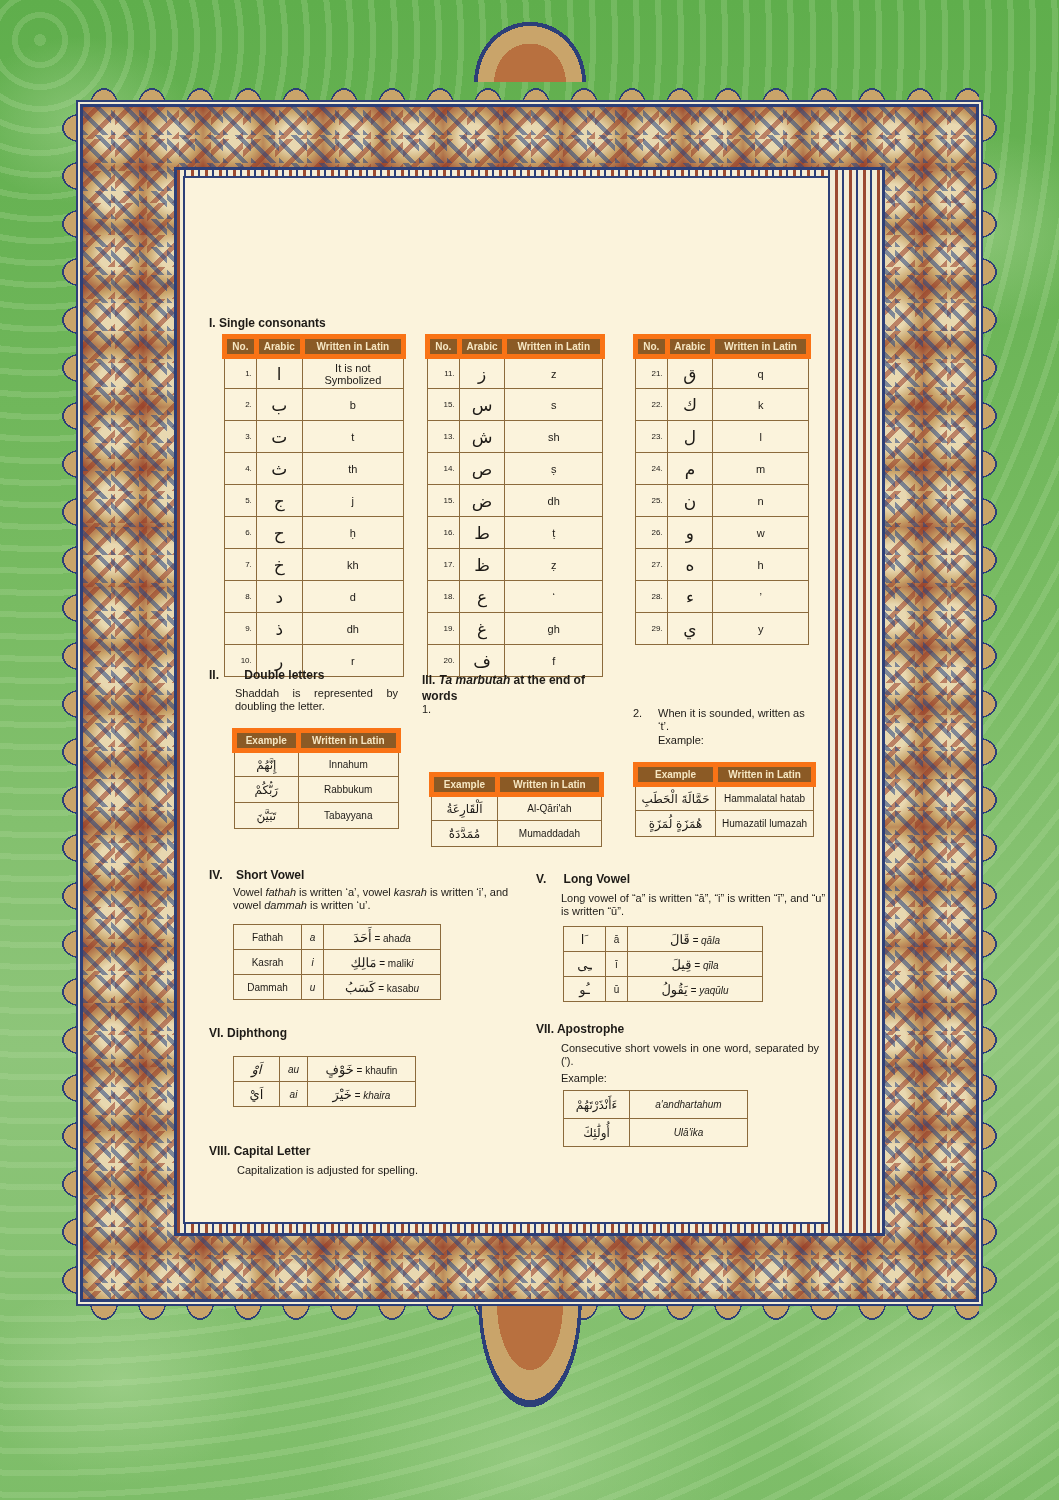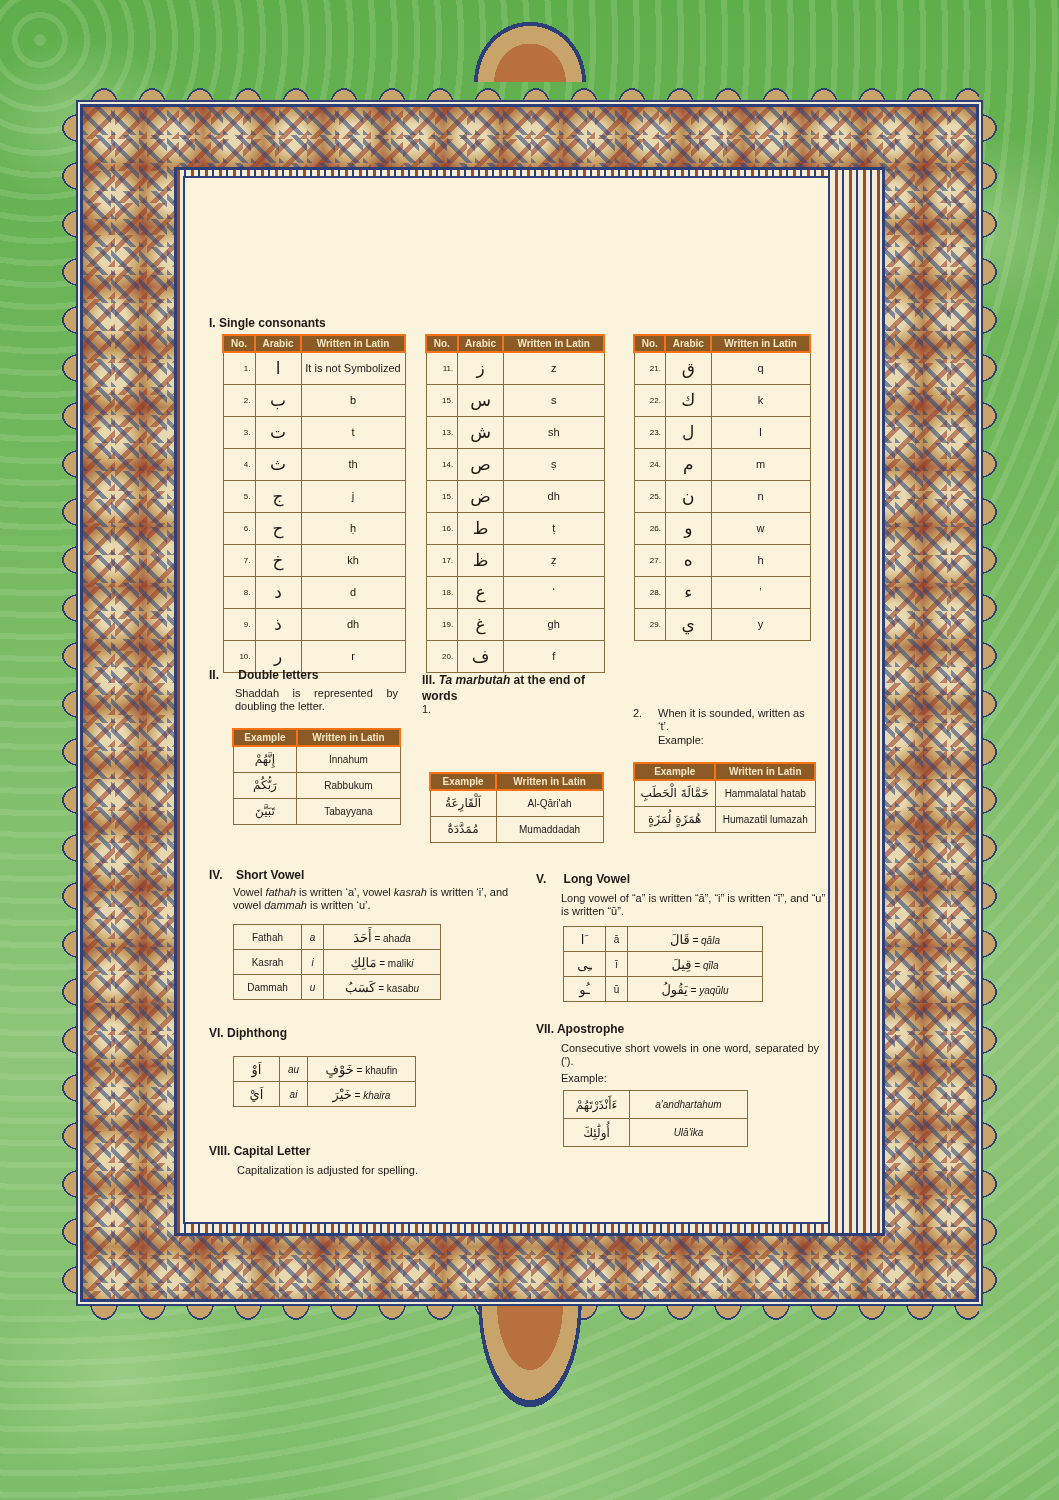--- a/index.html
+++ b/index.html
@@ -86,21 +86,21 @@
     .title {
       left: 200px; top: 250px; width: 660px; text-align: center;
       font-family: "DejaVu Serif", serif; font-size: 23px; letter-spacing: 1px; color: #1d1a16;
     }
     .sec-head { font-family: "Liberation Sans", sans-serif; font-weight: bold; font-size: 12px; color: #1d1a16; }
     .body-txt { font-family: "Liberation Sans", sans-serif; font-size: 11px; line-height: 13px; color: #1d1a16; }
 
     table.tg { border-collapse: collapse; font-family: "Liberation Sans", sans-serif; background: #fbf3dc; }
     table.tg th {
       background: #8b5a25; color: #f6e7c3; font-size: 10px; font-weight: bold;
-      border: 2px solid #f97316; padding: 2px 4px; line-height: 11px; text-align: center; margin-left: 8px;
+      border: 5px solid #f97316; padding: 2px 4px; line-height: 11px; text-align: center; margin-left: 8px;
     }
     table.tg td {
       border: 1px solid #8b6a3c; font-size: 10px; text-align: center; color: #1d1a16; padding: 0 3px;
     }
     .cons td { height: 32px; }
     .cons td.no { font-size: 8px; text-align: right; padding-right: 4px; width: 32px; }
     .cons td.ar { font-family: "DejaVu Sans", sans-serif; font-size: 17px; width: 46px; }
     .cons td.lt { width: 104px; font-size: 11px; line-height: 12px; }
 
     .ex td { height: 26px; }
@@ -307,21 +307,21 @@
       <tr>
           <td class="no">29.</td>
           <td class="ar">ي</td>
           <td class="lt">y</td>
         </tr>
     </tbody>
   </table>
 
   <div class="abs sec-head" style="left:209px; top:668px;">
     <span>II.</span>
-    <span style="margin-left:16px;">Double letters</span>
+    <span style="margin-left:22px;">Double letters</span>
   </div>
   <div class="abs body-txt" style="left:235px; top:687px; width:163px; text-align:justify;">Shaddah is represented by doubling the letter.</div>
   <table class="abs tg ex" style="left:232px; top:728px; width:169px;">
     <thead>
         <tr>
       <th>Example</th>
       <th>Written in Latin</th>
     </tr>
       </thead>
     <tbody>
@@ -438,21 +438,21 @@
     </tbody>
   </table>
 
   <div class="abs sec-head" style="left:209px; top:1026px;">
     <span>VI.</span>
     <span>Diphthong</span>
   </div>
   <table class="abs tg vow" style="left:233px; top:1056px; width:183px;">
     <tbody>
       <tr>
-        <td class="ar" style="width:46px;">اَوْ</td>
+        <td class="ar" style="width:46px;font-style:italic;">اَوْ</td>
         <td class="it" style="width:28px;">au</td>
         <td><span style="font-size:13px;">خَوْفٍ</span> <span>= khaufin</span></td>
       </tr>
       <tr>
         <td class="ar">اَيْ</td>
         <td class="it">ai</td>
         <td><span style="font-size:13px;">خَيْرَ</span> <span class="it">= khaira</span></td>
       </tr>
     </tbody>
   </table>

